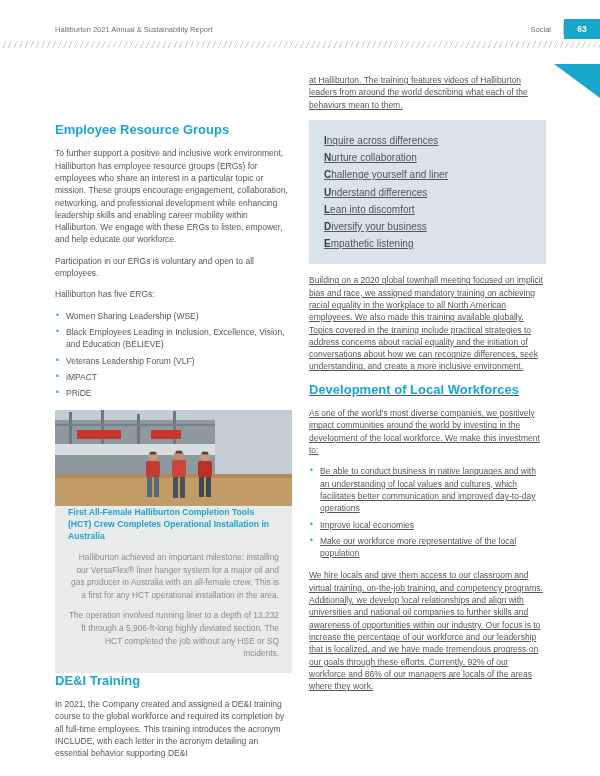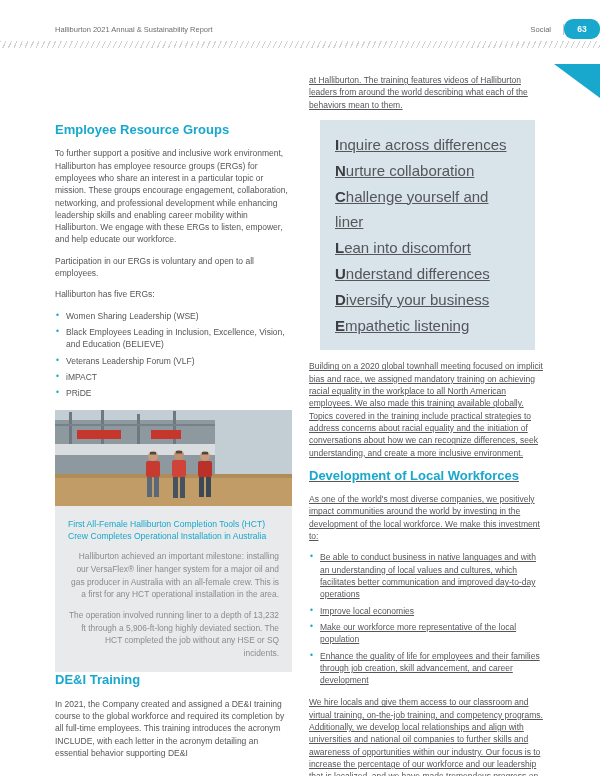--- a/index.html
+++ b/index.html
@@ -13,21 +13,21 @@
   .header {
     position:absolute; top:19px; left:55px; right:0; height:20px;
     display:flex; align-items:center; justify-content:space-between;
     font-size:7.5px; color:#6d6e71;
   }
   .header-right { display:flex; align-items:center; height:20px; }
   .header-section { margin-right:12px; }
   .header-divider { width:1px; height:11px; background:#c6c8ca; margin-right:0; }
   .page-badge {
     background:#18a7cd; color:#ffffff; font-size:8.5px; font-weight:bold;
-    width:36px; height:20px; display:flex; align-items:center; justify-content:center;border-radius:9px;
+    width:36px; height:20px; display:flex; align-items:center; justify-content:center;
   }
 
   .hatch {
     position:absolute; top:41px; left:0; width:600px; height:7px;
     background-image:repeating-linear-gradient(115deg,#cfd1d2 0 1px,transparent 1px 5px);
   }
   .corner {
     position:absolute; top:64px; right:0; width:46px; height:34px;
     background:#18a7cd; clip-path:polygon(0 0,100% 0,100% 100%);
   }
@@ -39,30 +39,30 @@
   h2.heading { font-size:13px; line-height:1.25; color:#18a7cd; font-weight:700; margin:0 0 9px; }
   p.body { font-size:8.5px; line-height:1.45; margin:0 0 9px; }
 
   ul.bullets { list-style:none; margin:0 0 10px; padding:0; font-size:8.5px; line-height:1.45; }
   ul.bullets li { position:relative; padding-left:11px; margin-bottom:4px; }
   ul.bullets li::before { content:"\2022"; position:absolute; left:1px; top:-1px; color:#18a7cd; }
 
   
   .photo-card { background:#e9eaeb; margin:2px 0 0; }
   .photo-card svg { display:block; width:237px; height:96px; }
-  .photo-caption { padding:12px 13px 0; font-size:8.6px; font-weight:400; color:#18a7cd; line-height:1.45; }
+  .photo-caption { padding:0 13px 0; font-size:8.6px; font-weight:700; color:#18a7cd; line-height:1.45; }
   .photo-card p { font-size:8.4px; color:#8a8c8e; line-height:1.5; padding:0 13px; margin:8px 0 0;text-align:right; }
   .photo-card p.last { padding-bottom:13px; }
 
   .dei-heading { margin-top:16px; }
 
   
   .include-box {
-    background:#d8e4ea; padding:12px 15px; margin:1px 11px 10px;
-    font-size:15px; line-height:1.72; color:#55565a;
+    background:#d8e4ea; padding:12px 15px; margin:1px 0 10px;
+    font-size:10px; line-height:1.72; color:#55565a;
   }
   .include-box .ltr { font-weight:700; color:#3c3e41; }
 </style>
 </head>
 <body>
 
 <div class="page">
 
   <div class="header">
     <span>Halliburton 2021 Annual &amp; Sustainability Report</span>
@@ -138,34 +138,33 @@
     <p class="body">In 2021, the Company created and assigned a DE&amp;I training course to the global workforce and required its completion by all full-time employees. This training introduces the acronym INCLUDE, with each letter in the acronym detailing an essential behavior supporting DE&amp;I</p>
   </div>
 
   <div class="col-right">
     <p class="body">at Halliburton. The training features videos of Halliburton leaders from around the world describing what each of the behaviors mean to them.</p>
 
     <div class="include-box">
       <div><span class="ltr">I</span><span>nquire across differences</span></div>
       <div><span class="ltr">N</span><span>urture collaboration</span></div>
       <div><span class="ltr">C</span><span>hallenge yourself and liner</span></div>
+      <div><span class="ltr">U</span><span>nderstand differences</span></div>
       <div><span class="ltr">L</span><span>ean into discomfort</span></div>
-      <div><span class="ltr">U</span><span>nderstand differences</span></div>
       <div><span class="ltr">D</span><span>iversify your business</span></div>
       <div><span class="ltr">E</span><span>mpathetic listening</span></div>
     </div>
 
     <p class="body">Building on a 2020 global townhall meeting focused on implicit bias and race, we assigned mandatory training on achieving racial equality in the workplace to all North American employees. We also made this training available globally. Topics covered in the training include practical strategies to address concerns about racial equality and the initiation of conversations about how we can recognize differences, seek understanding, and create a more inclusive environment.</p>
 
     <h2 class="heading">Development of Local Workforces</h2>
     <p class="body">As one of the world's most diverse companies, we positively impact communities around the world by investing in the development of the local workforce. We make this investment to:</p>
 
     <ul class="bullets">
       <li><span>Be able to conduct business in native languages and with an understanding of local values and cultures, which facilitates better communication and improved day-to-day operations</span></li>
       <li><span>Improve local economies</span></li>
       <li><span>Make our workforce more representative of the local population</span></li>
-      <li><span>Enhance the quality of life for employees and their families through job creation, skill advancement, and career development</span></li>
     </ul>
 
     <p class="body">We hire locals and give them access to our classroom and virtual training, on-the-job training, and competency programs. Additionally, we develop local relationships and align with universities and national oil companies to further skills and awareness of opportunities within our industry. Our focus is to increase the percentage of our workforce and our leadership that is localized, and we have made tremendous progress on our goals through these efforts. Currently, 92% of our workforce and 86% of our managers are locals of the areas where they work.</p>
   </div>
 
 </div>
 
 </body></html>

